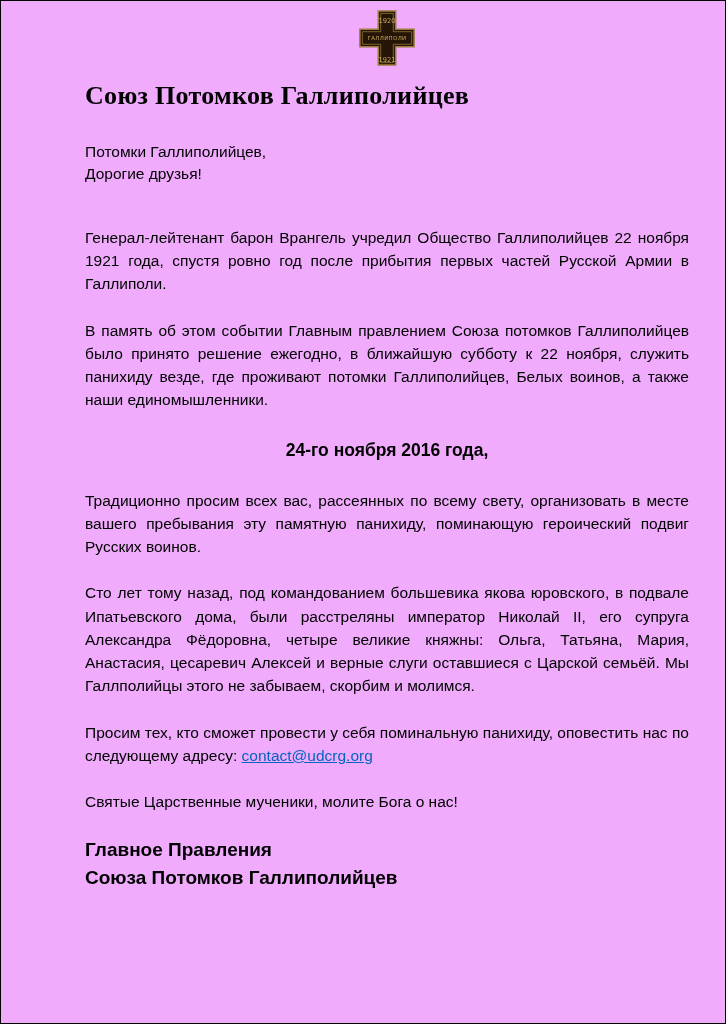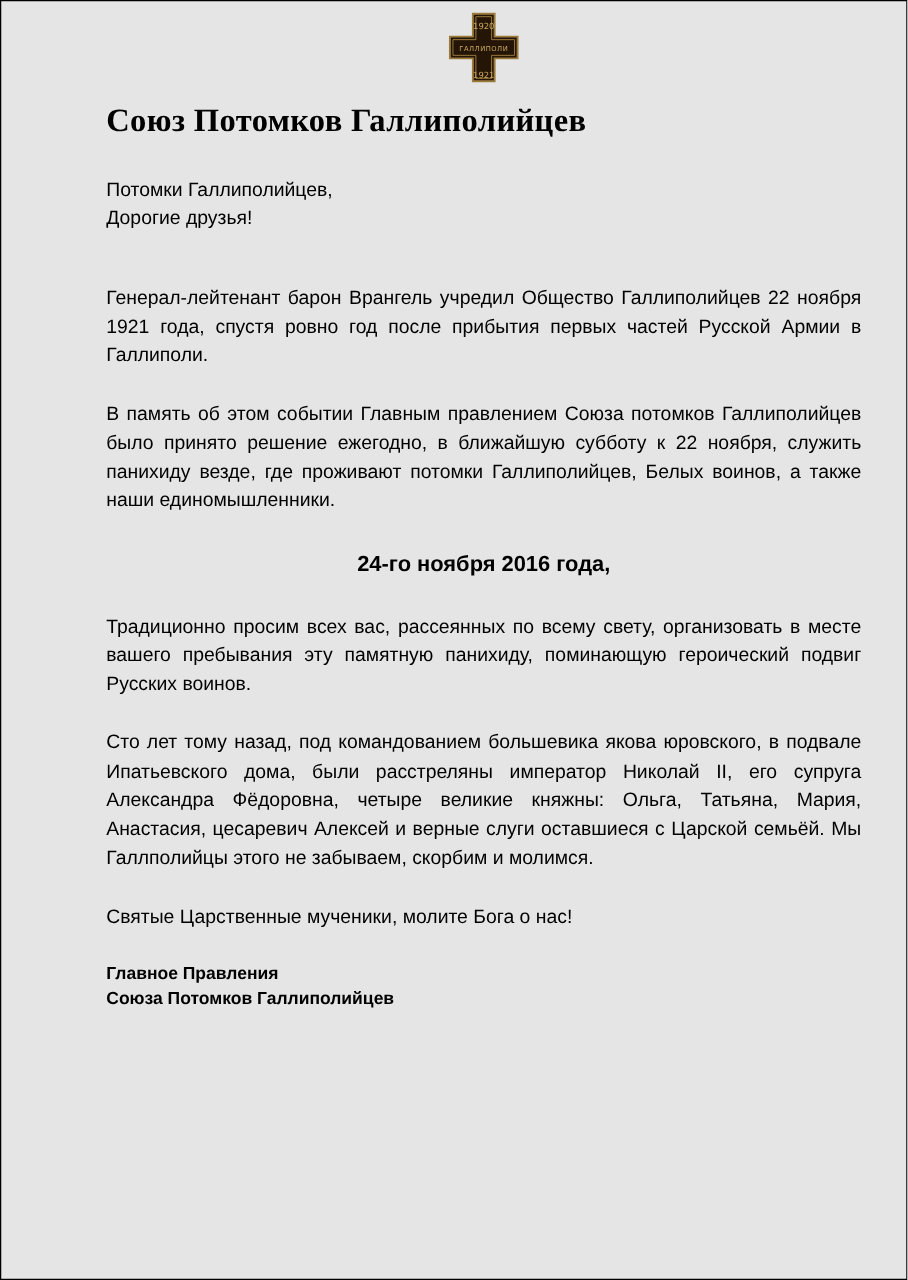--- a/index.html
+++ b/index.html
@@ -1,18 +1,18 @@
 <!DOCTYPE html>
 <html><head>
 <meta charset="utf-8">
 <style>
   html, body { margin:0; padding:0; background:#ffffff; }
   .page {
     width:726px; height:1024px; box-sizing:border-box;
-    border:1px solid #000000; background:#e5e5e5;
+    border:1px solid #000000; background:#f0abfc;
     font-family:"Liberation Sans", sans-serif; color:#000000;
     padding:8px 36px 0 84px; overflow:hidden; position:relative;
   }
   .emblem-wrap { text-align:center; margin:0 0 2px 0; }
   .emblem-wrap svg { display:inline-block; }
   h1.doc-title {
     font-family:"Liberation Serif", serif;
     font-size:26px; font-weight:bold; text-align:left;
     margin:10px 0 30px 0; letter-spacing:0.3px;
   }
@@ -23,21 +23,21 @@
   p.body-para {
     font-size:15.5px; line-height:1.5; text-align:justify;
     margin:0 0 23px 0;
   }
   .event-heading {
     text-align:center; font-weight:bold; font-size:17.5px;
     margin:28px 0 28px 0;
   }
   a.email-link { color:#0563C1; text-decoration:underline; cursor:pointer; }
   p.closing-para { font-size:15.5px; line-height:1.5; margin:0 0 23px 0; }
-  .signature { font-weight:bold; font-size:14px; line-height:1.45; margin-top:8px; }
+  .signature { font-weight:bold; font-size:19px; line-height:1.45; margin-top:8px; }
   .cross-date { font-family:"DejaVu Sans", sans-serif; }
 </style>
 </head>
 <body>
 
 <div class="page">
 
   <div class="emblem-wrap">
     <svg width="58" height="58" viewBox="0 0 60 60">
       <path d="M21 2 h18 v19 h19 v18 h-19 v19 h-18 v-19 H2 V21 h19 Z" fill="#241507" stroke="#9a7b3c" stroke-width="1.6"></path>
@@ -59,20 +59,21 @@
 
   <p class="body-para">В память об этом событии Главным правлением Союза потомков Галлиполийцев было принято решение ежегодно, в ближайшую субботу к 22 ноября, служить панихиду везде, где проживают потомки Галлиполийцев, Белых воинов, а также наши единомышленники.</p>
 
   <div class="event-heading">24-го ноября 2016 года,</div>
 
 
   <p class="body-para">Традиционно просим всех вас, рассеянных по всему свету, организовать в месте вашего пребывания эту памятную панихиду, поминающую героический подвиг Русских воинов.</p>
 
   <p class="body-para">Сто лет тому назад, под командованием большевика якова юровского, в подвале Ипатьевского дома, были расстреляны император Николай II, его супруга Александра Фёдоровна, четыре великие княжны: Ольга, Татьяна, Мария, Анастасия, цесаревич Алексей и верные слуги оставшиеся с Царской семьёй. Мы Галлполийцы этого не забываем, скорбим и молимся.</p>
 
+  <p class="body-para"><span>Просим тех, кто сможет провести у себя поминальную панихиду, оповестить нас по следующему адресу: </span><a class="email-link">contact@udcrg.org</a></p>
 
   <p class="closing-para">Святые Царственные мученики, молите Бога о нас!</p>
 
   <div class="signature">
     <div>Главное Правления</div>
     <div>Союза Потомков Галлиполийцев</div>
   </div>
 
 </div>
 

